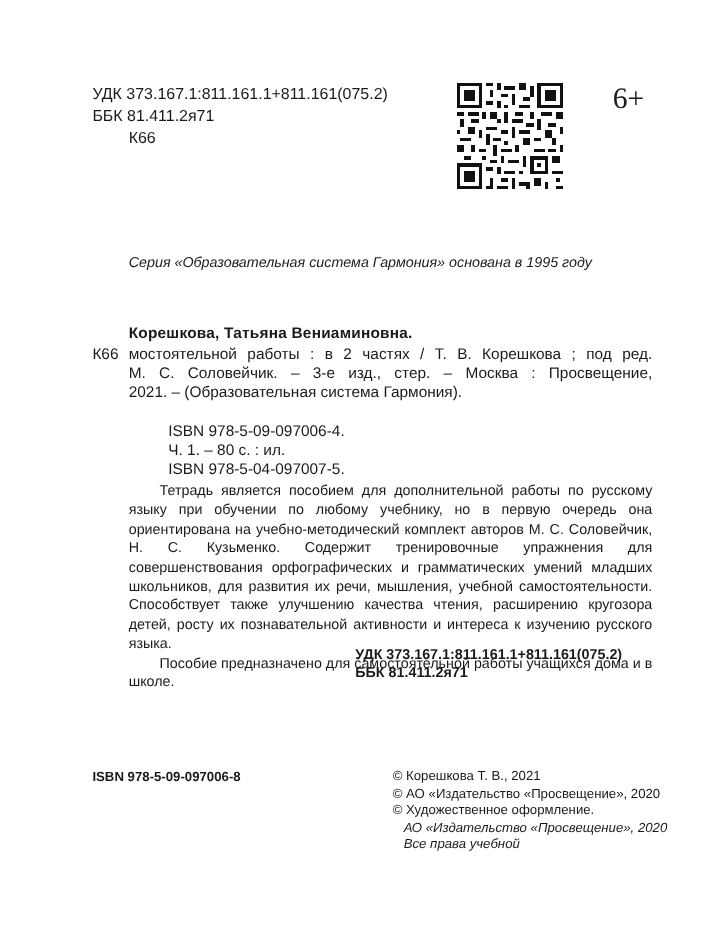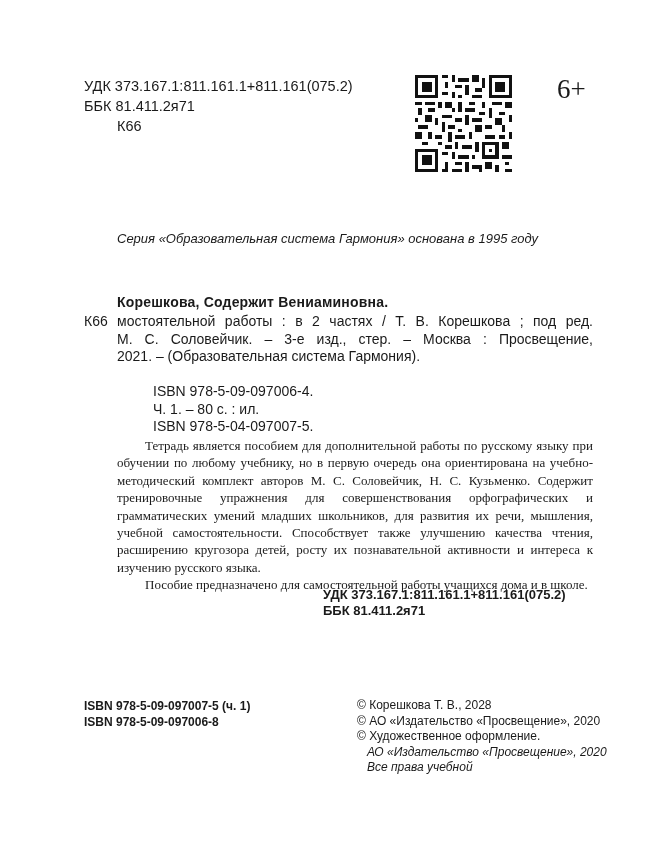--- a/index.html
+++ b/index.html
@@ -10,21 +10,21 @@
   .qr { position:absolute; left:415px; top:75px; width:97px; height:97px; }
   .age { position:absolute; left:557px; top:74px; font-family:"Liberation Serif", serif; font-size:27px; }
   .series { left:117px; top:231px; font-size:13px; font-style:italic; }
   .author { left:117px; top:294px; font-size:14px; font-weight:bold; letter-spacing:0.2px; }
   .k66 { left:84px; top:313px; font-size:14px; }
   .body-text { position:absolute; font-size:14px; line-height:17.6px; text-align:justify; }
   .entry { left:117px; top:313px; width:476px; }
   .entry .first { text-indent:47px; }
   .isbn-block { position:absolute; left:153px; top:383px; font-size:14px; line-height:17.6px; }
   .annot { left:117px; top:437px; width:476px; font-size:13px; line-height:17.4px; }
-  .annot p { margin:0; text-indent:28px; text-align:justify;font-family:Liberation Serif, serif; }
+  .annot p { margin:0; text-indent:28px; text-align:justify; }
   .bottom-codes { position:absolute; left:323px; top:587px; font-size:13px; font-weight:bold; line-height:16px; }
   .isbn-bottom { position:absolute; left:84px; top:699px; font-size:12px; font-weight:bold; line-height:15.5px; }
   .copyright { position:absolute; left:357px; top:698px; font-size:12px; line-height:15.6px; }
   .copyright .indent { padding-left:10px;font-style:italic; }
 </style>
 </head>
 <body>
 
 <div>
 
@@ -132,21 +132,21 @@
         <rect x="11" y="28" width="3" height="1"></rect>
         <rect x="19" y="28" width="1" height="1"></rect>
         <rect x="27" y="28" width="2" height="1"></rect>
     </g>
   </svg>
 
   <div class="age">6+</div>
 
   <div class="abs series">Серия «Образовательная система Гармония» основана в 1995 году</div>
 
-  <div class="abs author">Корешкова, Содержит Вениаминовна.</div>
+  <div class="abs author">Корешкова, Татьяна Вениаминовна.</div>
   <div class="abs k66">К66</div>
 
   <div class="body-text entry">
     <div style="text-align:justify; text-align-last:justify;">мостоятельной работы : в 2 частях / Т. В. Корешкова ; под ред.</div>
     <div style="text-align:justify; text-align-last:justify;">М. С. Соловейчик. – 3-е изд., стер. – Москва : Просвещение,</div>
     <div>2021. – (Образовательная система Гармония).</div>
   </div>
 
   <div class="isbn-block">
     <div>ISBN 978-5-09-097006-4.</div>
@@ -158,25 +158,24 @@
     <p>Тетрадь является пособием для дополнительной работы по русскому языку при обучении по любому учебнику, но в первую очередь она ориентирована на учебно-методический комплект авторов М. С. Соловейчик, Н. С. Кузьменко. Содержит тренировочные упражнения для совершенствования орфографических и грамматических умений младших школьников, для развития их речи, мышления, учебной самостоятельности. Способствует также улучшению качества чтения, расширению кругозора детей, росту их познавательной активности и интереса к изучению русского языка.</p>
     <p>Пособие предназначено для самостоятельной работы учащихся дома и в школе.</p>
   </div>
 
   <div class="bottom-codes">
     <div>УДК 373.167.1:811.161.1+811.161(075.2)</div>
     <div>ББК 81.411.2я71</div>
   </div>
 
   <div class="isbn-bottom">
-    <div>ISBN 978-5-09-097007-5 (ч. 1)</div>
     <div>ISBN 978-5-09-097006-8</div>
   </div>
 
   <div class="copyright">
-    <div>© Корешкова Т. В., 2028</div>
+    <div>© Корешкова Т. В., 2021</div>
     <div>© АО «Издательство «Просвещение», 2020</div>
     <div>© Художественное оформление.</div>
     <div class="indent">АО «Издательство «Просвещение», 2020</div>
     <div class="indent">Все права учебной</div>
   </div>
 
 </div>
 
 </body></html>

